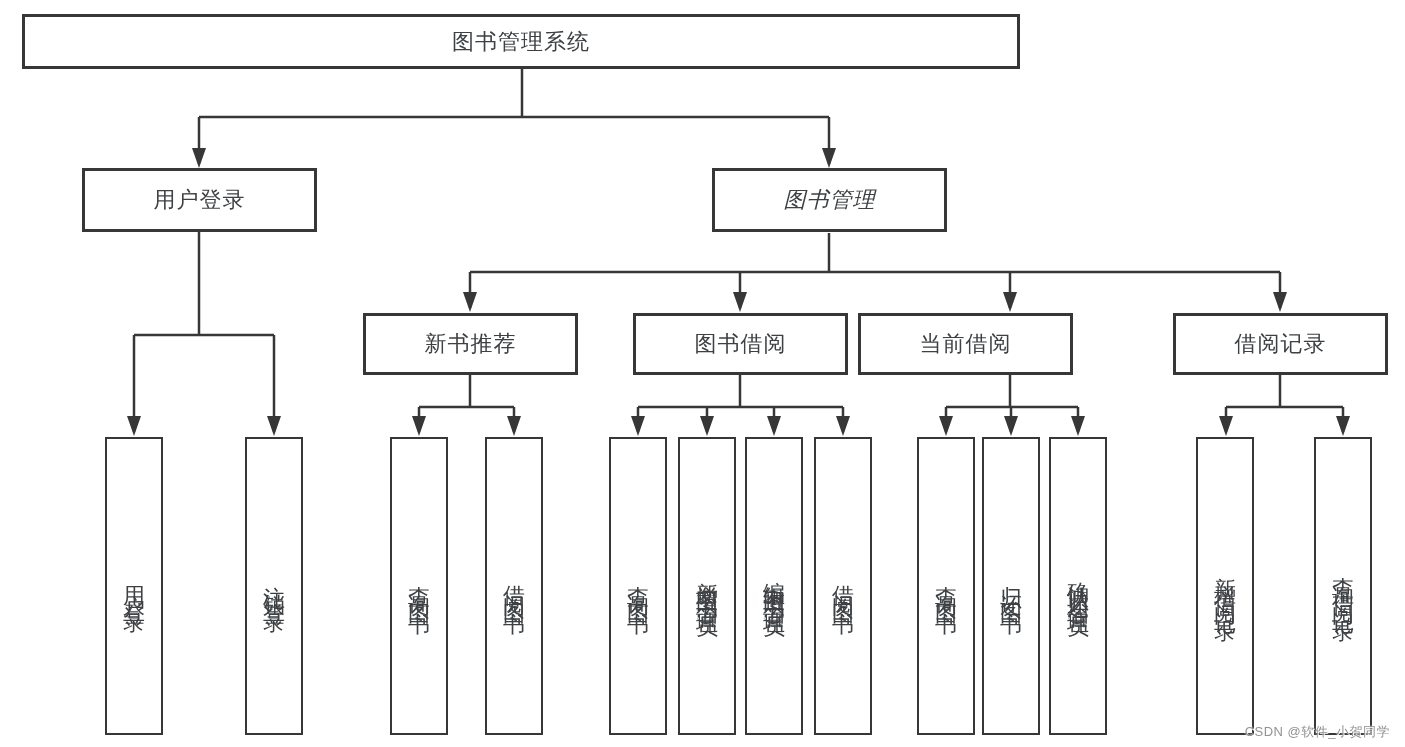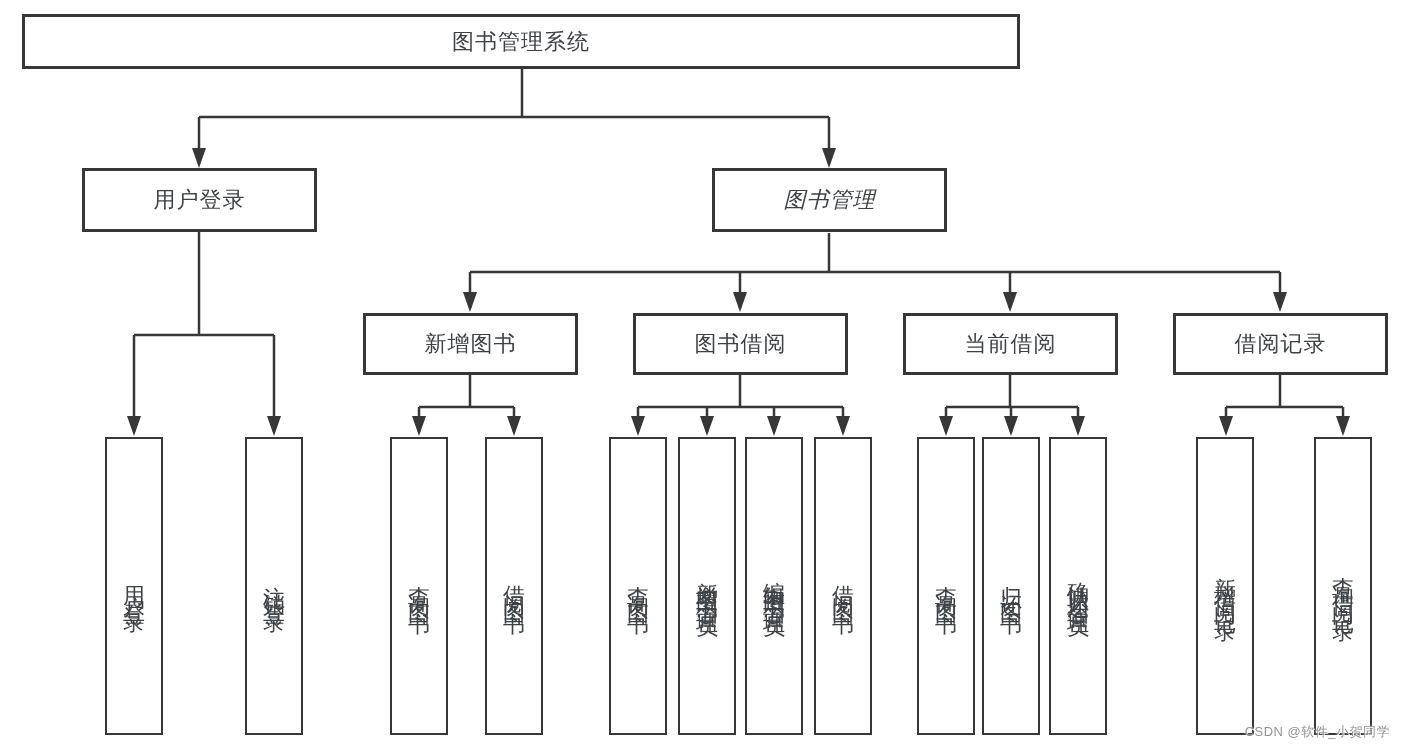--- a/index.html
+++ b/index.html
@@ -112,26 +112,26 @@
   </div>
 
   <div class="box l2" style="left:82px;">
     <span class="hlabel">用户登录</span>
   </div>
   <div class="box l2" style="left:712px;font-style:italic;">
     <span class="hlabel">图书管理</span>
   </div>
 
   <div class="box l3" style="left:363px;">
-    <span class="hlabel">新增图书</span>
+    <span class="hlabel">新书推荐</span>
   </div>
   <div class="box l3" style="left:633px;text-align:right;">
     <span class="hlabel">图书借阅</span>
   </div>
-  <div class="box l3" style="left:903px;">
+  <div class="box l3" style="left:858px;">
     <span class="hlabel">当前借阅</span>
   </div>
   <div class="box l3" style="left:1173px;">
     <span class="hlabel">借阅记录</span>
   </div>
 
   <div class="box leaf" style="left:105px;">
     <span class="vlabel">用户登录</span>
   </div>
   <div class="box leaf" style="left:245px;">

